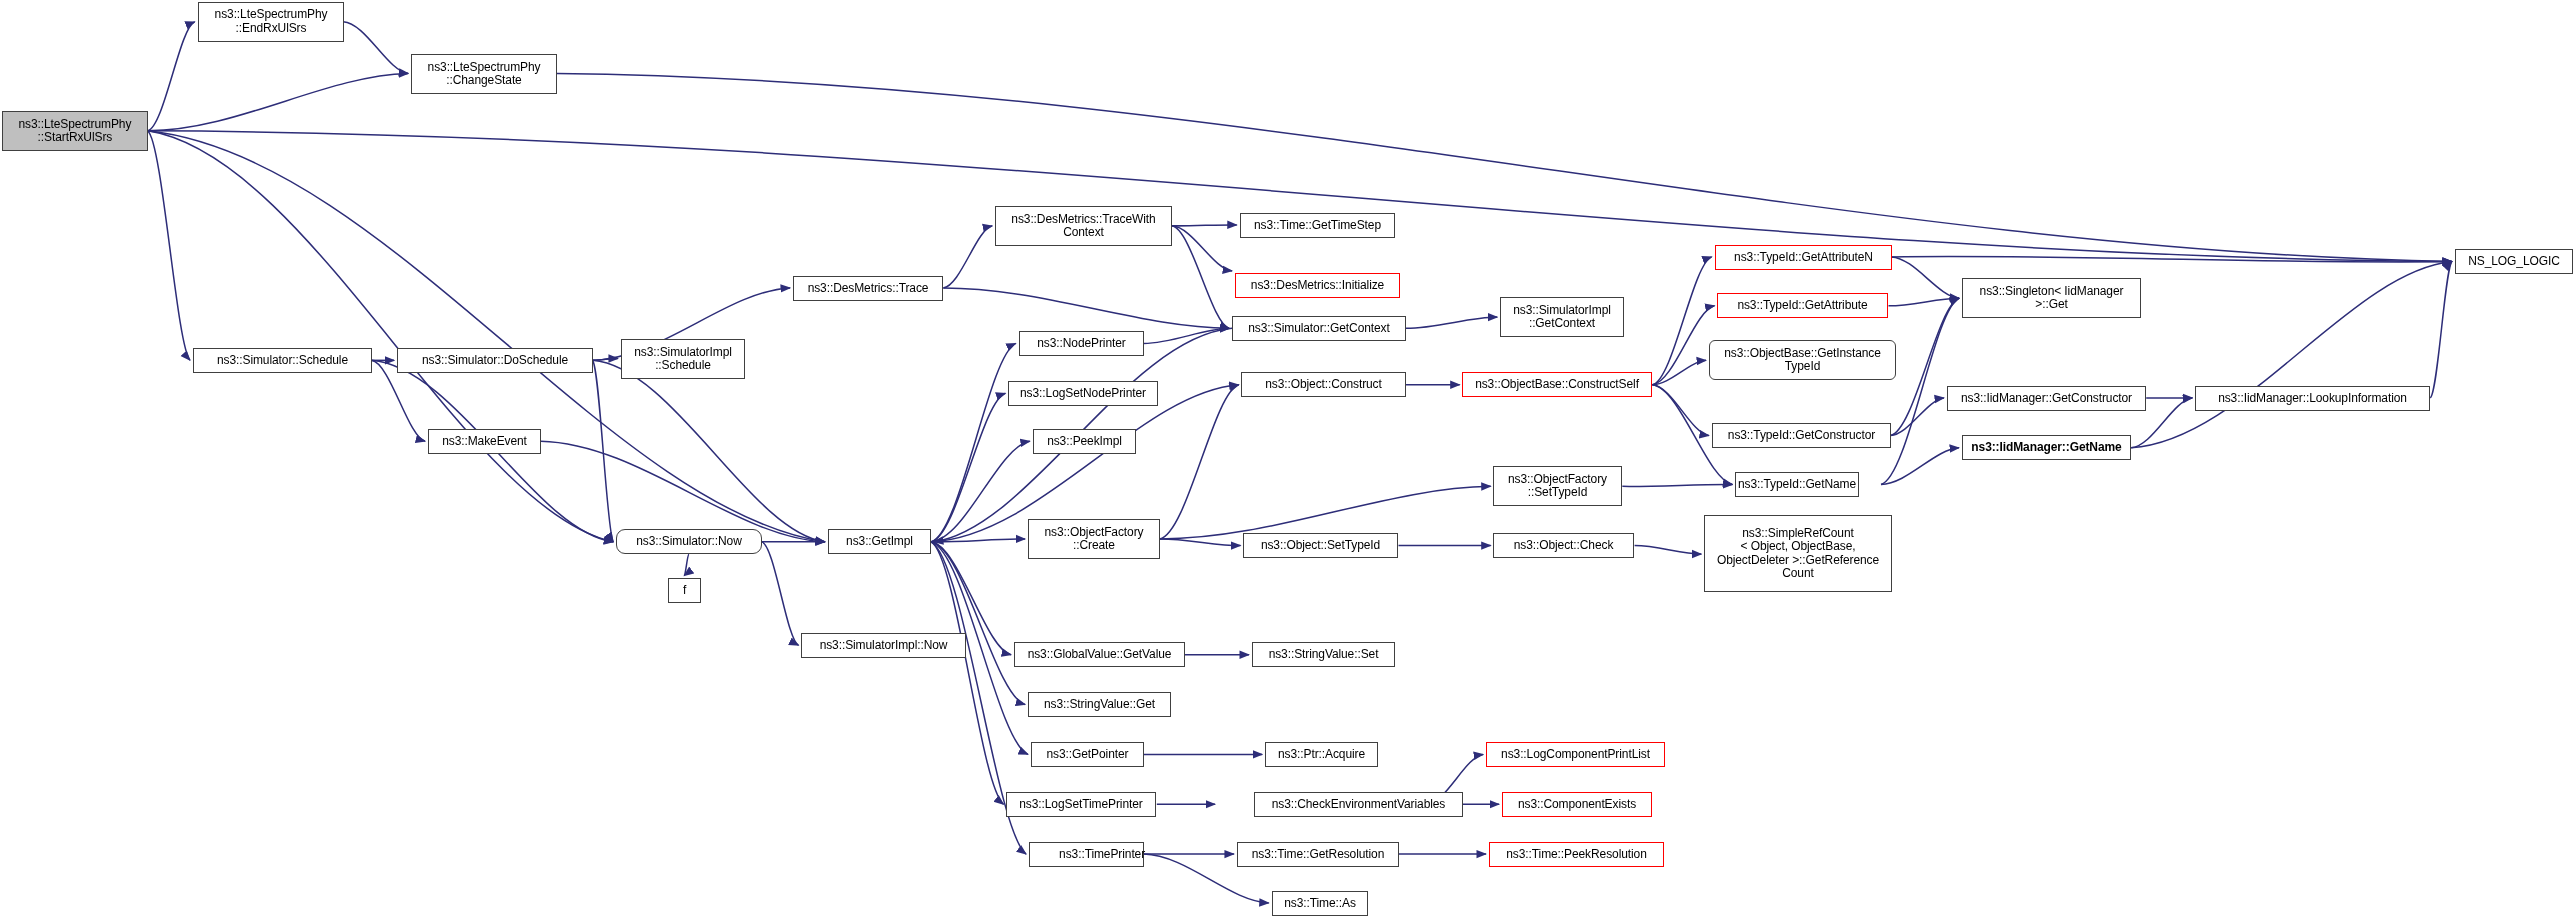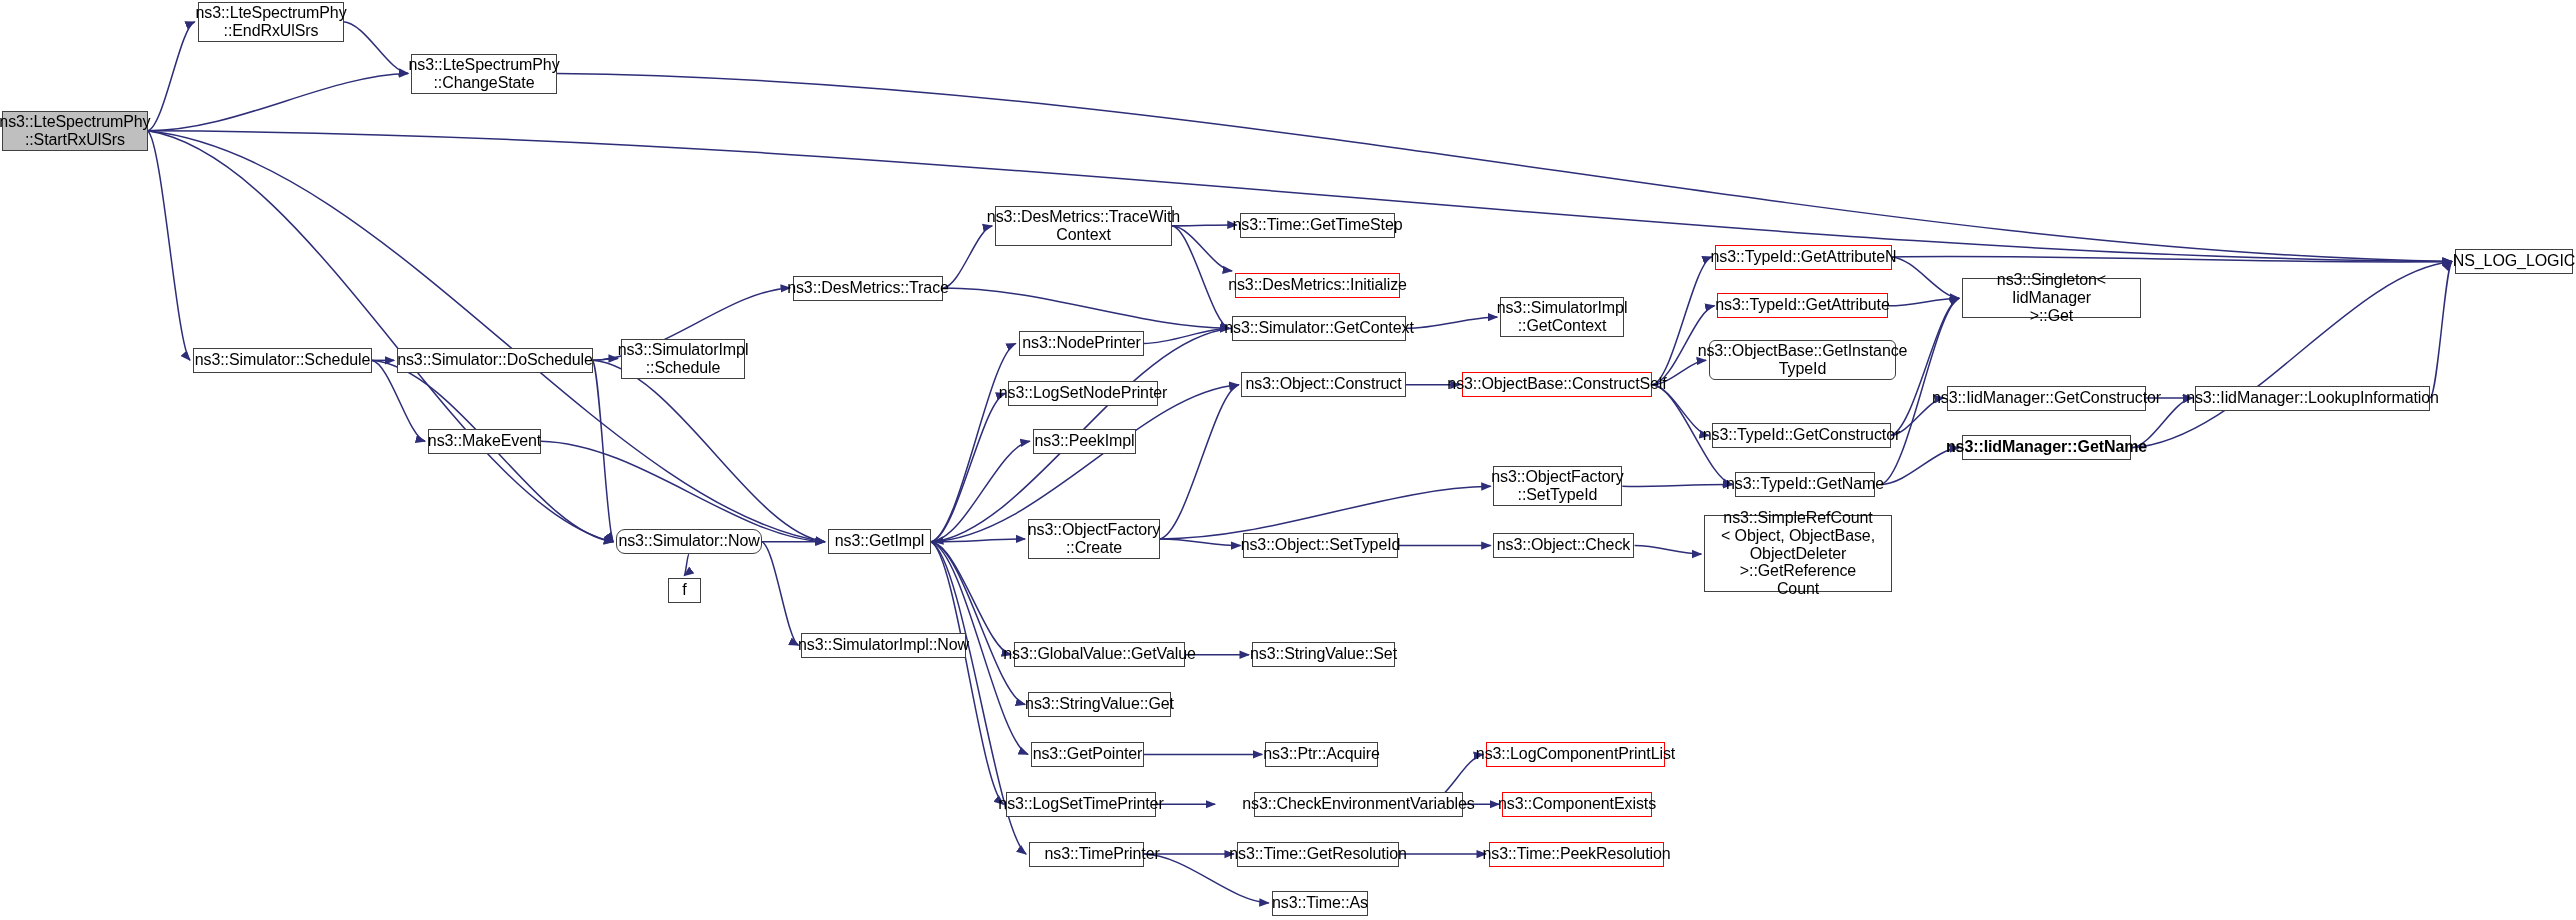--- a/index.html
+++ b/index.html
@@ -25,21 +25,21 @@
   .node {
     position: absolute;
     box-sizing: border-box;
     display: flex;
     align-items: center;
     justify-content: center;
     text-align: center;
     background: #ffffff;
     border: 0.9px solid #404040;
     color: #000000;
-    font-size: 16px;
+    font-size: 12px;
     line-height: 1.12;
     letter-spacing: -0.1px;
     white-space: pre-line;
     padding: 0.9px 2.8px;
     z-index: 5;
   }
   .node.red {
     border: 1.5px solid #ff0000;
   }
   .node.current {
@@ -170,21 +170,21 @@
 ::GetContext</div>
       <div class="node red" style="left: 1462px; top: 372px; width: 190px; height: 24.5px;">ns3::ObjectBase::ConstructSelf</div>
       <div class="node" style="left: 1493px; top: 466px; width: 129px; height: 40px;">ns3::ObjectFactory
 ::SetTypeId</div>
       <div class="node" style="left: 1493px; top: 533px; width: 141px; height: 24.5px;">ns3::Object::Check</div>
       <div class="node red" style="left: 1715px; top: 245px; width: 177px; height: 24.5px;">ns3::TypeId::GetAttributeN</div>
       <div class="node red" style="left: 1717px; top: 293px; width: 171px; height: 24.5px;">ns3::TypeId::GetAttribute</div>
       <div class="node" style="left: 1709px; top: 340px; width: 187px; height: 40px; border-radius: 6px;">ns3::ObjectBase::GetInstance
 TypeId</div>
       <div class="node" style="left: 1712px; top: 423px; width: 179px; height: 24.5px;">ns3::TypeId::GetConstructor</div>
-      <div class="node" style="left: 1735px; top: 472px; width: 140px; height: 24.5px;">ns3::TypeId::GetName</div>
+      <div class="node" style="left: 1735px; top: 472px; width: 124px; height: 24.5px;">ns3::TypeId::GetName</div>
       <div class="node" style="left: 1704px; top: 515px; width: 188px; height: 77px;">ns3::SimpleRefCount
 &lt; Object, ObjectBase,
 ObjectDeleter &gt;::GetReference
 Count</div>
       <div class="node" style="left: 1962px; top: 278px; width: 179px; height: 40px;">ns3::Singleton&lt; IidManager
 &gt;::Get</div>
       <div class="node" style="left: 1947px; top: 386px; width: 199px; height: 24.5px;">ns3::IidManager::GetConstructor</div>
       <div class="node" style="left: 1962px; top: 435px; width: 169px; height: 24.5px; font-weight: bold;">ns3::IidManager::GetName</div>
       <div class="node" style="left: 2195px; top: 386px; width: 235px; height: 24.5px;">ns3::IidManager::LookupInformation</div>
       <div class="node red" style="left: 1486px; top: 742px; width: 179px; height: 24.5px;">ns3::LogComponentPrintList</div>

